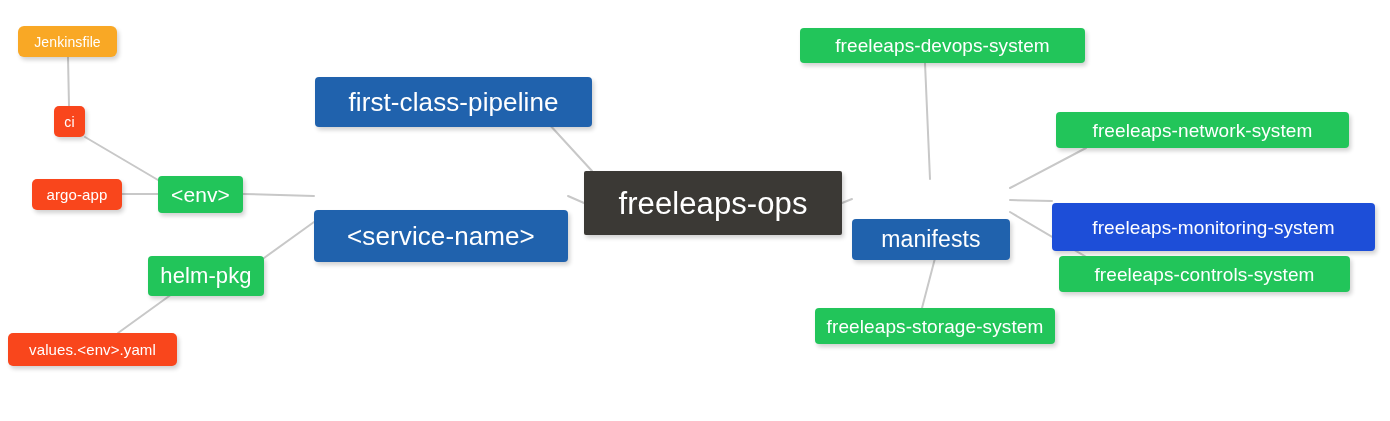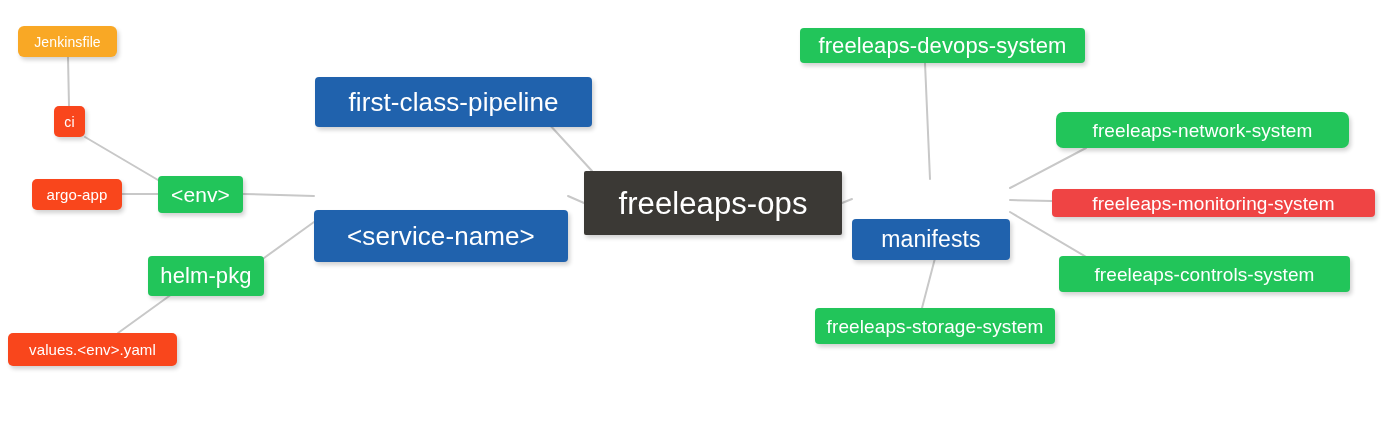--- a/index.html
+++ b/index.html
@@ -68,21 +68,21 @@
   #node-root            { left: 584px; top: 171px; width: 258px; height: 64px; font-size: 31px; }
   #node-service-name    { left: 314px; top: 170px; width: 254px; height: 52px; font-size: 26px; }
   #node-first-class     { left: 315px; top: 37px;  width: 277px; height: 50px; font-size: 26px; }
   #node-manifests       { left: 852px; top: 179px; width: 158px; height: 41px; font-size: 23px; }
   #node-env             { left: 158px; top: 176px; width: 85px;  height: 37px; font-size: 21px; }
   #node-helm-pkg        { left: 148px; top: 256px; width: 116px; height: 40px; font-size: 22px; }
   #node-jenkinsfile     { left: 18px;  top: 26px;  width: 99px;  height: 31px; font-size: 14px; }
   #node-ci              { left: 54px;  top: 106px; width: 31px;  height: 31px; font-size: 14px; }
   #node-argo-app        { left: 32px;  top: 179px; width: 90px;  height: 31px; font-size: 15px; }
   #node-values-yaml     { left: 8px;   top: 333px; width: 169px; height: 33px; font-size: 15px; }
-  #node-devops-system   { left: 800px; top: 28px;  width: 285px; height: 35px; font-size: 22px; }
+  #node-devops-system   { left: 800px; top: 28px;  width: 285px; height: 35px; font-size: 19px; }
   #node-network-system  { left: 1056px;top: 112px; width: 293px; height: 36px; font-size: 19px; }
   #node-monitoring-system{left: 1052px;top: 187px; width: 323px; height: 36px; font-size: 19px; }
   #node-controls-system { left: 1059px;top: 256px; width: 291px; height: 36px; font-size: 19px; }
   #node-storage-system  { left: 815px; top: 308px; width: 289px; height: 36px; font-size: 19px; }
 </style>
 </head>
 <body>
 
 <div id="mindmap">
 
@@ -140,25 +140,25 @@
   </div>
 
   <div class="node n-blue" id="node-manifests" style="left: 852px; top: 179px; width: 158px; height: 41px; background: rgb(32, 98, 173);">
     <span>manifests</span>
   </div>
 
   <div class="node n-green" id="node-devops-system" style="left: 800px; top: 28px; width: 285px; height: 35px; background: rgb(34, 197, 90);">
     <span>freeleaps-devops-system</span>
   </div>
 
-  <div class="node n-green" id="node-network-system" style="left: 1056px; top: 112px; width: 293px; height: 36px; background: rgb(34, 197, 90); border-radius: 7px;">
+  <div class="node n-green" id="node-network-system" style="left: 1056px; top: 112px; width: 293px; height: 36px; background: rgb(34, 197, 90);">
     <span>freeleaps-network-system</span>
   </div>
 
-  <div class="node n-green" id="node-monitoring-system" style="left: 1052px; top: 189px; width: 323px; height: 28px; background: #ef4444;">
+  <div class="node n-green" id="node-monitoring-system" style="left: 1052px; top: 203px; width: 323px; height: 48px; background: #1d4ed8;">
     <span>freeleaps-monitoring-system</span>
   </div>
 
   <div class="node n-green" id="node-controls-system" style="left: 1059px; top: 256px; width: 291px; height: 36px; background: rgb(34, 197, 90);">
     <span>freeleaps-controls-system</span>
   </div>
 
   <div class="node n-green" id="node-storage-system" style="left: 815px; top: 308px; width: 240px; height: 36px; background: rgb(34, 197, 90);">
     <span>freeleaps-storage-system</span>
   </div>

